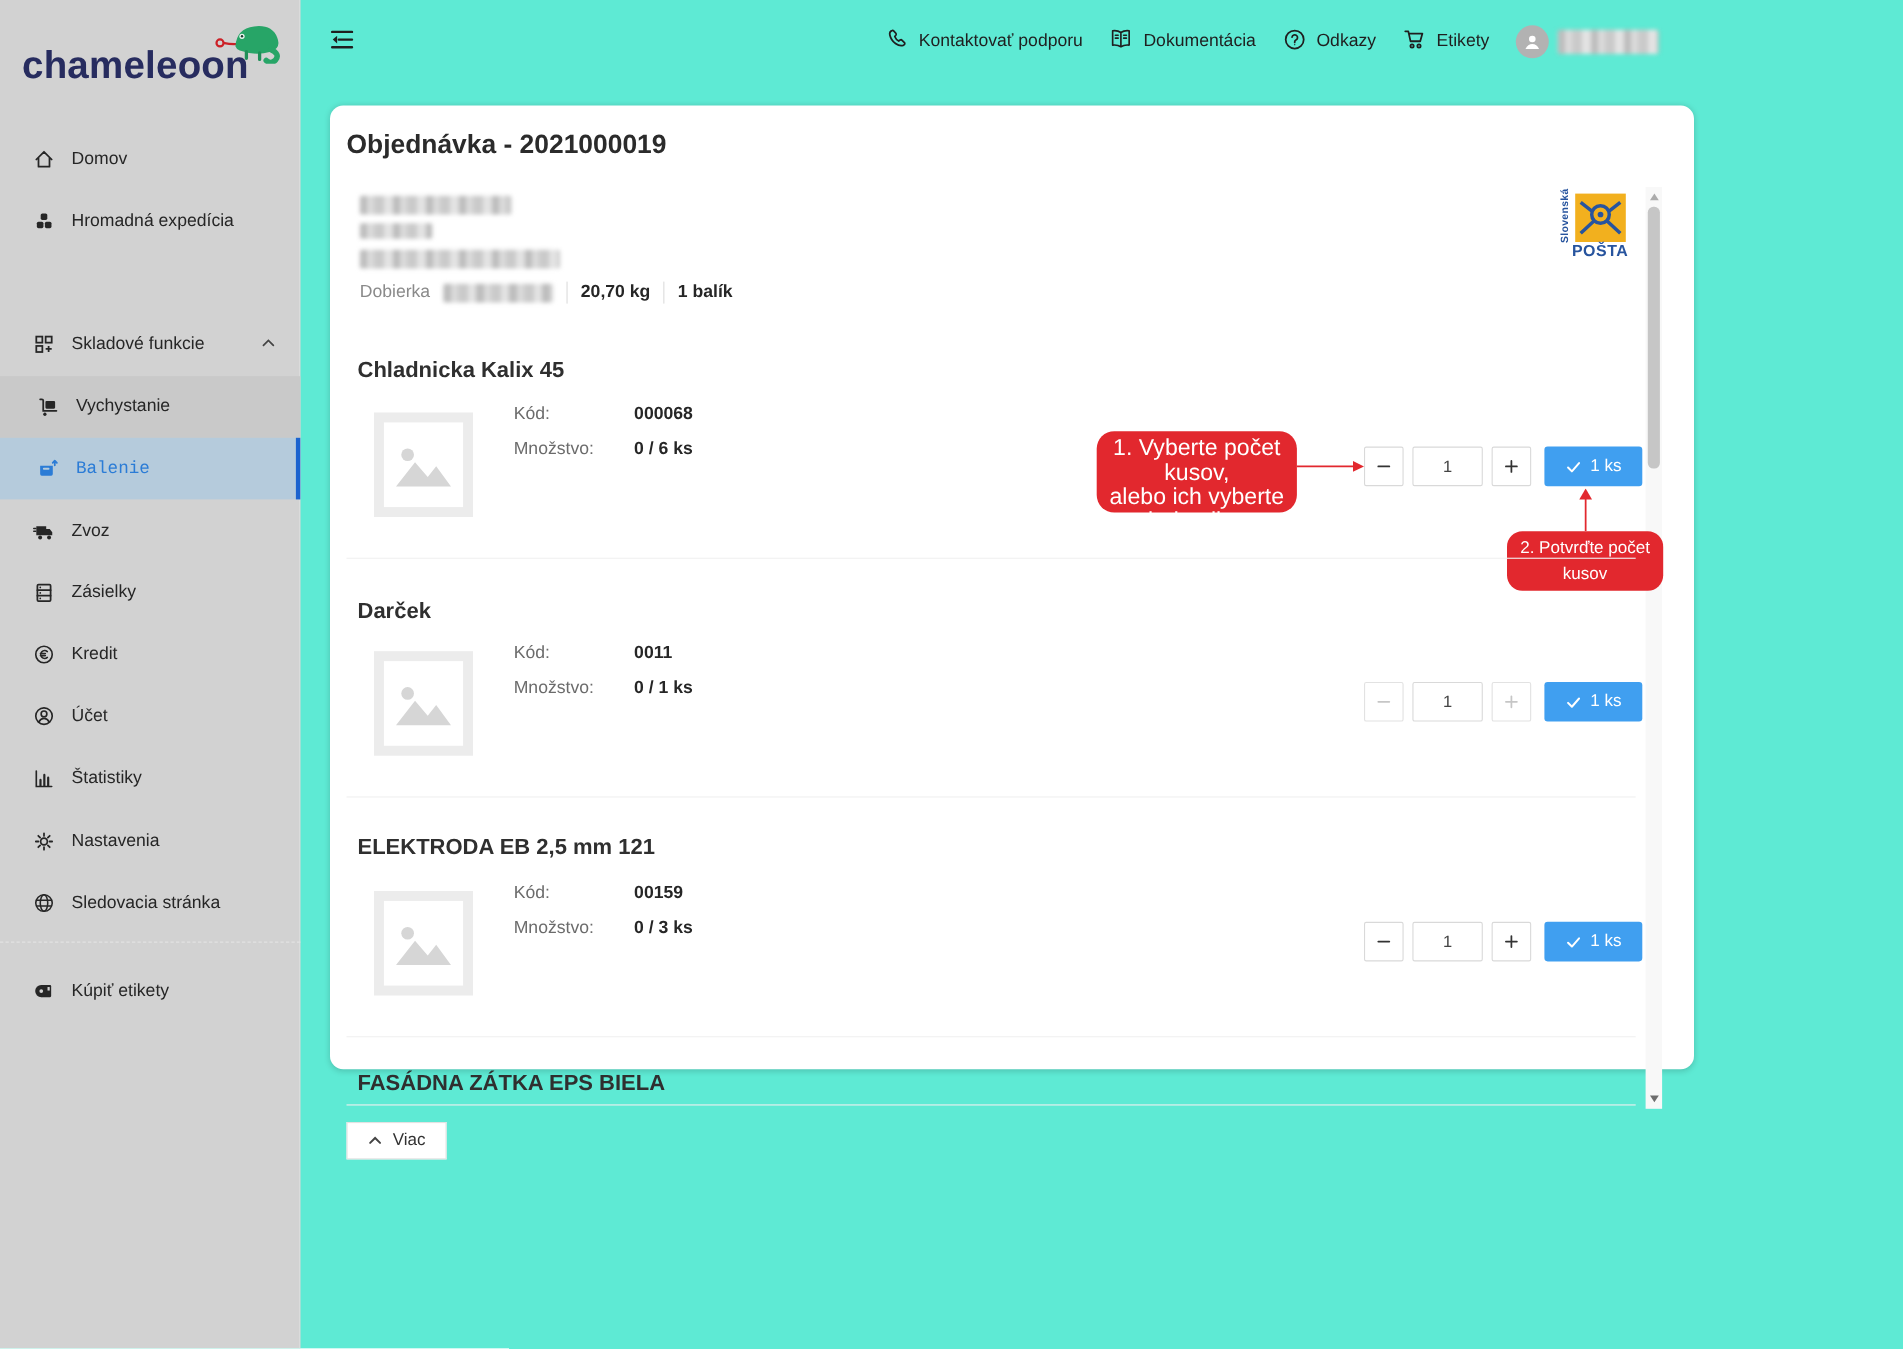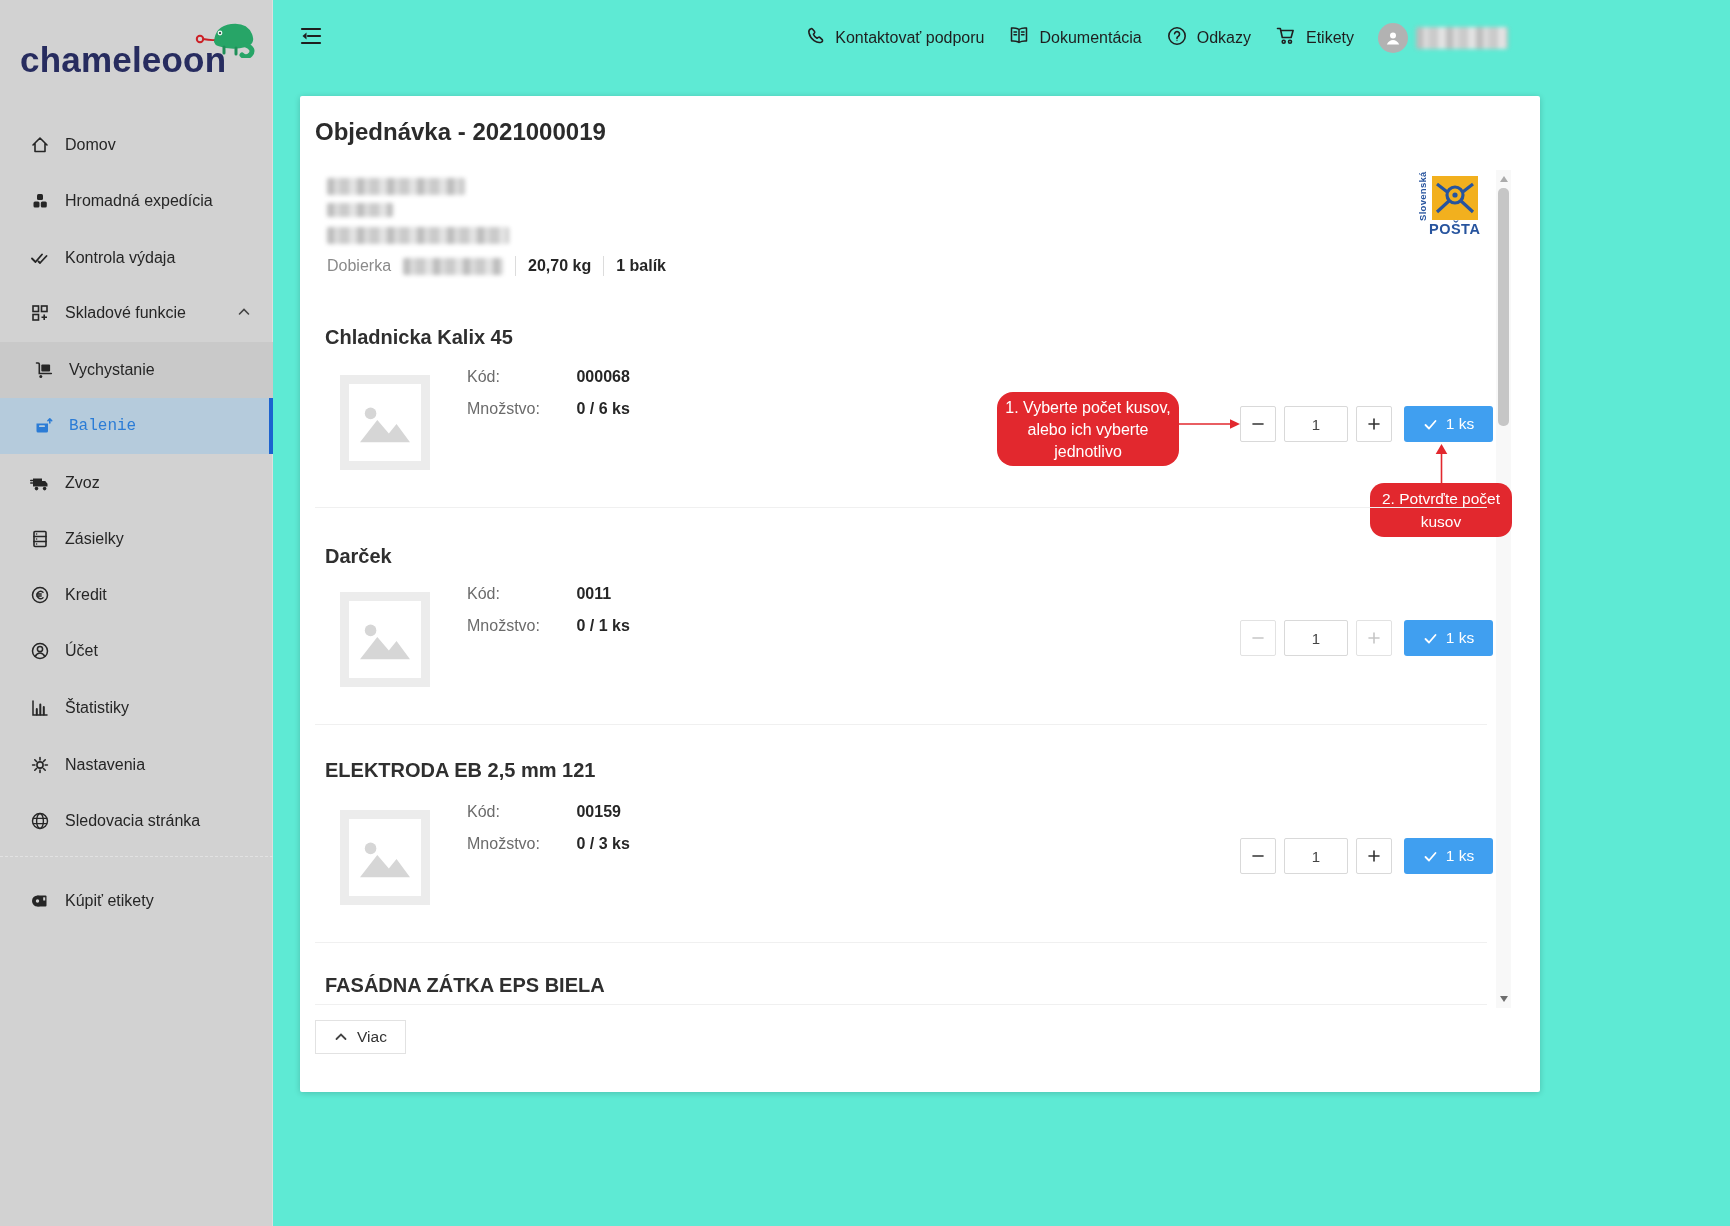--- a/index.html
+++ b/index.html
@@ -27,22 +27,22 @@
             padding:0;cursor:pointer;display:flex;align-items:center;justify-content:center;}
   .topnav{position:absolute;top:20px;right:222px;height:36px;display:flex;align-items:center;gap:24px;}
   .tn-item{display:flex;align-items:center;gap:9px;font-size:16px;color:#1f1f1f;cursor:pointer;}
   .user{display:flex;align-items:center;gap:8px;cursor:pointer;}
   .avatar{width:30px;height:30px;border-radius:50%;background:#b2b2b2;display:flex;align-items:center;justify-content:center;}
   .redact{filter:blur(2px);border-radius:2px;
           background:repeating-linear-gradient(90deg,#bdbdbd 0 7px,#dadada 7px 13px,#cacaca 13px 22px,#e3e3e3 22px 30px);}
   .user-name{width:92px;height:22px;}
 
   
-  .card{position:absolute;left:300px;top:96px;width:1240px;height:996px;background:#fff;
-        border-radius:2px;box-shadow:0 1px 6px rgba(0,0,0,.18);}
+  .card{position:absolute;left:300px;top:96px;width:1240px;height:876px;background:#fff;
+        border-radius:12px;box-shadow:0 1px 6px rgba(0,0,0,.18);}
   .order-title{position:absolute;left:15px;top:22px;font-size:24px;font-weight:bold;color:#2b2b2b;}
   .addr{position:absolute;left:27px;top:82px;}
   .addr .l1{width:138px;height:17px;margin-bottom:8px;}
   .addr .l2{width:66px;height:14px;margin-bottom:10px;}
   .addr .l3{width:182px;height:17px;}
   .meta{position:absolute;left:27px;top:160px;display:flex;align-items:center;gap:12px;font-size:16px;}
   .meta-label{color:#8a8a8a;}
   .meta-redact{width:100px;height:17px;}
   .meta-sep{width:1px;height:20px;background:#dcdcdc;}
   .meta-strong{font-weight:bold;color:#262626;}
@@ -77,21 +77,21 @@
   .sbtn.minus{left:0;} .sbtn.plus{left:116px;}
   .sbtn.off{color:#c6c6c6;border-color:#e2e2e2;cursor:not-allowed;}
   .qty-input{position:absolute;left:44px;top:0;width:64px;height:36px;border:1px solid #d9d9d9;border-radius:2px;
              text-align:center;font-size:15px;color:#444;box-sizing:border-box;background:#fff;
              font-family:"Liberation Sans","DejaVu Sans",sans-serif;}
   .confirm-btn{position:absolute;left:164px;top:0;width:89px;height:36px;background:#409ff0;border:none;border-radius:3px;
                color:#fff;font-size:15.5px;display:flex;align-items:center;justify-content:center;gap:8px;cursor:pointer;}
 
   
   .callout1{position:absolute;left:697px;top:296px;width:182px;height:74px;background:#e2282e;border-radius:16px;
-            color:#fff;font-size:16px;line-height:22px;text-align:center;padding-top:5px;box-sizing:border-box;}
+            color:#fff;font-size:21px;line-height:22px;text-align:center;padding-top:5px;box-sizing:border-box;}
   .callout2{position:absolute;left:1070px;top:387px;width:142px;height:54px;background:#e2282e;border-radius:14px;
             color:#fff;font-size:15.5px;line-height:23px;text-align:center;padding-top:4px;box-sizing:border-box;}
   .arrow1{position:absolute;left:879px;top:322px;}
   .arrow2{position:absolute;left:1135px;top:348px;}
 
   .more-btn{position:absolute;left:15px;top:924px;width:91px;height:34px;background:#fff;border:1px solid #e2e2e2;
             display:flex;align-items:center;justify-content:center;gap:9px;font-size:15.5px;color:#333;cursor:pointer;}
 </style>
 </head>
 <body>
@@ -125,28 +125,20 @@
       <span class="mi-ic">
         <svg width="20" height="20" viewBox="0 0 20 20" fill="currentColor">
             <rect x="7" y="3" width="6" height="6" rx="1.5"></rect>
             <rect x="3.5" y="10.5" width="6" height="6" rx="1.5"></rect>
             <rect x="10.8" y="10.5" width="6" height="6" rx="1.5"></rect>
           </svg>
       </span>
       <span class="mi-label">Hromadná expedícia</span>
     </div>
 
-    <div class="mi" style="top:230px">
-      <span class="mi-ic">
-        <svg width="20" height="20" viewBox="0 0 20 20" fill="none" stroke="currentColor" stroke-width="1.8" stroke-linecap="round" stroke-linejoin="round">
-            <path d="M2 10.5 l3.5 3.5 L12 6.5 M8.5 13.5 l1.5 1.5 L16.5 8"></path>
-          </svg>
-      </span>
-      <span class="mi-label">Kontrola výdaja</span>
-    </div>
 
     <div class="mi" style="top:285px">
       <span class="mi-ic">
         <svg width="20" height="20" viewBox="0 0 20 20" fill="none" stroke="currentColor" stroke-width="1.6">
             <rect x="3" y="3" width="5.5" height="5.5"></rect>
             <rect x="11.5" y="3" width="5.5" height="5.5"></rect>
             <rect x="3" y="11.5" width="5.5" height="5.5"></rect>
             <path d="M11.5 14.2 h5.5 M14.2 11.5 v5.5"></path>
           </svg>
       </span>

